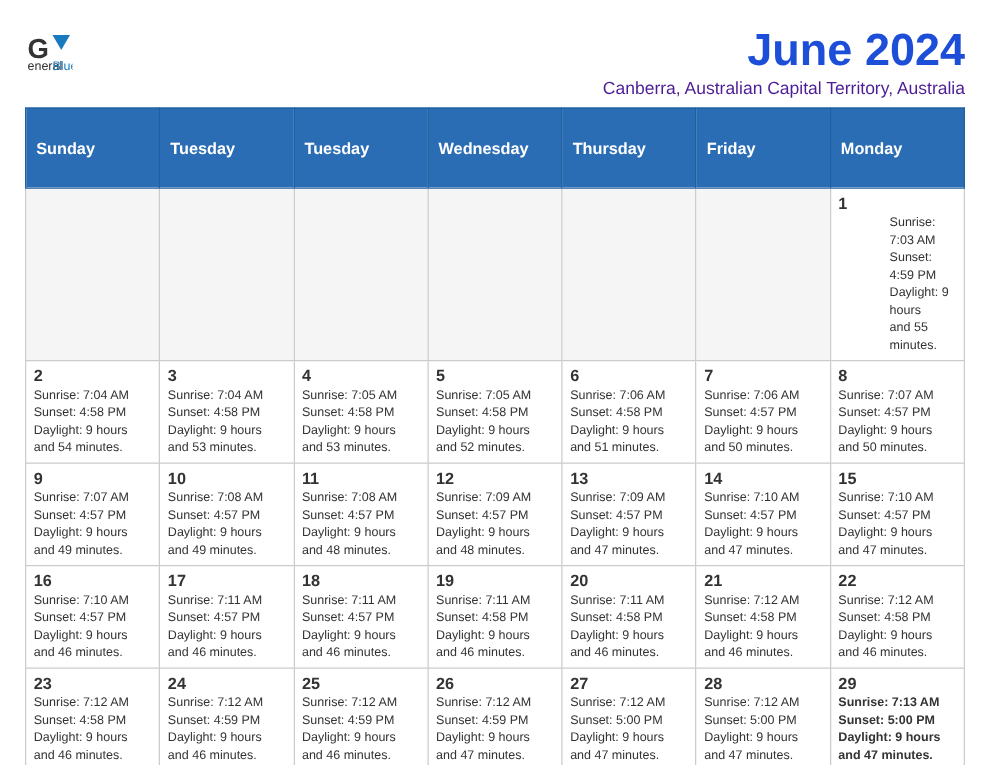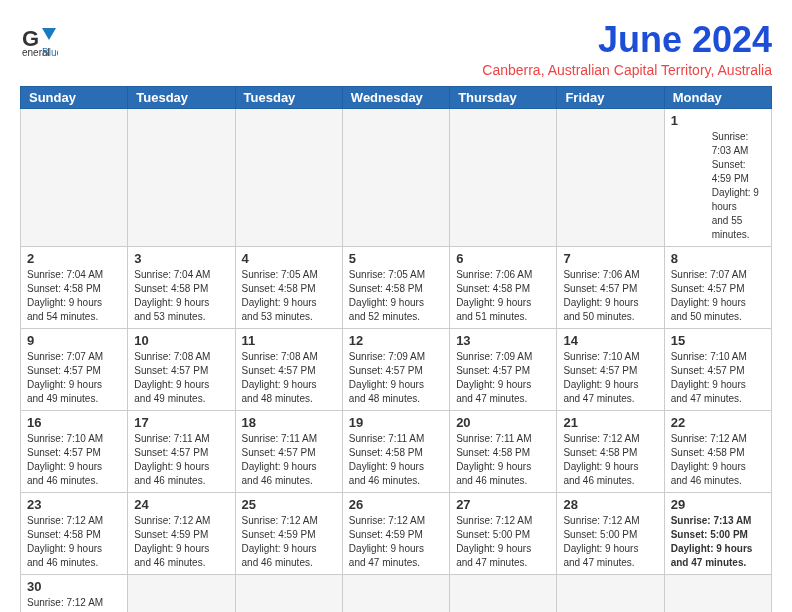--- a/index.html
+++ b/index.html
@@ -20,34 +20,34 @@
       text-align: right;
     }
     .main-title {
       font-size: 36px;
       font-weight: bold;
       color: #1d4ed8;
       line-height: 1.1;
     }
     .sub-title {
       font-size: 14px;
-      color: #ef4444;
+      color: #4c1d95;
       margin-top: 2px;
     }
     .calendar {
       width: 100%;
       border-collapse: collapse;
       border: 1px solid #ccc;
     }
     .calendar th {
       background: #2b6db5;
       color: #fff;
       font-size: 13px;
       font-weight: bold;
-      padding: 3px 8px;
+      padding: 24px 8px;
       text-align: left;
       border: 1px solid #2060a0;
     }
     .calendar td {
       vertical-align: top;
       border: 1px solid #ccc;
       padding: 4px 6px;
       font-size: 10.5px;
       color: #333;
       width: calc(100% / 7);

